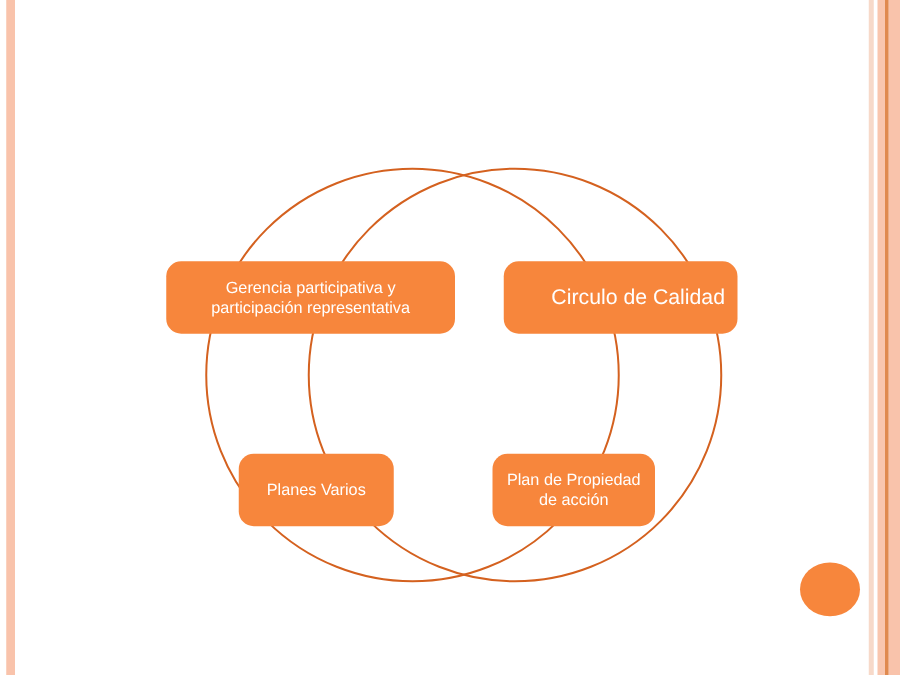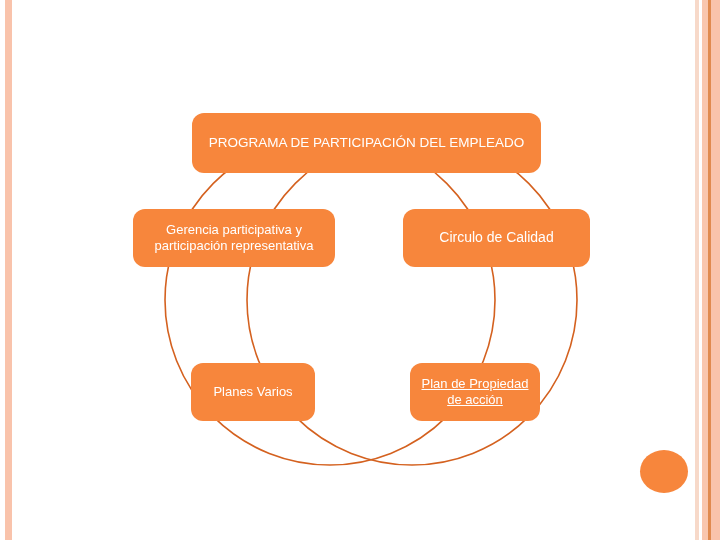--- a/index.html
+++ b/index.html
@@ -53,24 +53,24 @@
     box-sizing: border-box;
     padding: 4px 10px;
   }
   .node-label {
     display: block;
     width: 100%;
     white-space: pre-line;
   }
 
   #node-title   { left: 192px; top: 113px; width: 349px; height: 60px; font-size: 13.5px; }
-  #node-gerencia{ left: 133px; top: 209px; width: 202px; height: 58px; font-size: 13px; }
-  #node-circulo { left: 403px; top: 209px; width: 187px; height: 58px; font-size: 14px; }
+  #node-gerencia{ left: 133px; top: 209px; width: 231px; height: 58px; font-size: 13px; }
+  #node-circulo { left: 403px; top: 209px; width: 187px; height: 58px; font-size: 17px; text-align: right; }
   #node-planes  { left: 191px; top: 363px; width: 124px; height: 58px; font-size: 13px; }
-  #node-propiedad{left: 410px; top: 363px; width: 130px; height: 58px; font-size: 13px; text-decoration: underline; }
+  #node-propiedad{left: 394px; top: 363px; width: 130px; height: 58px; font-size: 13px; }
 
   
   #corner-dot {
     position: absolute;
     left: 640px;
     top: 450px;
     width: 48px;
     height: 43px;
     background: #f7863c;
     border-radius: 50%;
@@ -85,23 +85,20 @@
   <div class="stripe stripe-r1"></div>
   <div class="stripe stripe-r2"></div>
   <div class="stripe stripe-r3"></div>
   <div class="stripe stripe-r4"></div>
 
   <svg id="arcs" viewBox="0 0 720 540">
     <circle cx="330" cy="300" r="165" fill="none" stroke="#d4611f" stroke-width="1.6"></circle>
     <circle cx="412" cy="300" r="165" fill="none" stroke="#d4611f" stroke-width="1.6"></circle>
   </svg>
 
-  <div class="node" id="node-title">
-    <span class="node-label">PROGRAMA DE PARTICIPACIÓN DEL EMPLEADO</span>
-  </div>
 
   <div class="node" id="node-gerencia">
     <span class="node-label">Gerencia participativa  y
 participación representativa</span>
   </div>
 
   <div class="node" id="node-circulo">
     <span class="node-label">Circulo de Calidad</span>
   </div>
 

